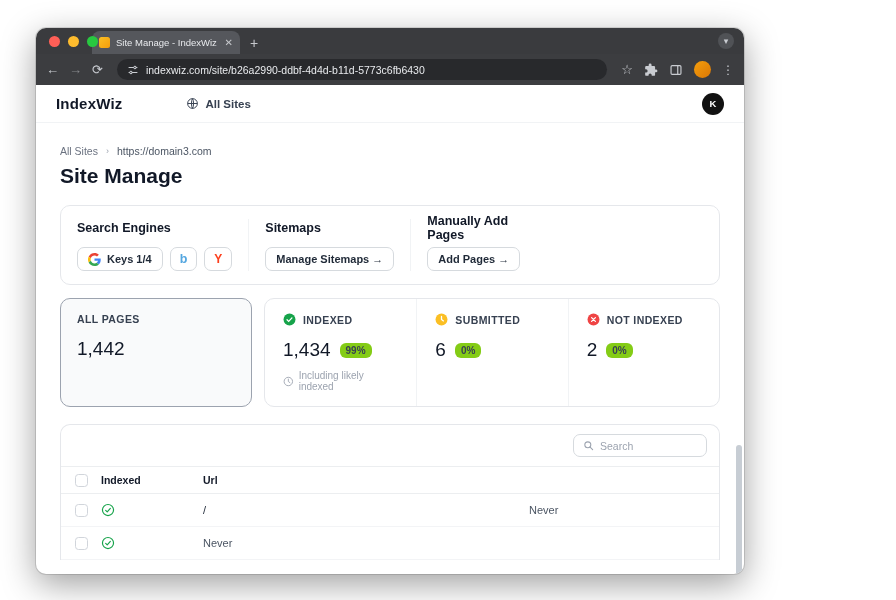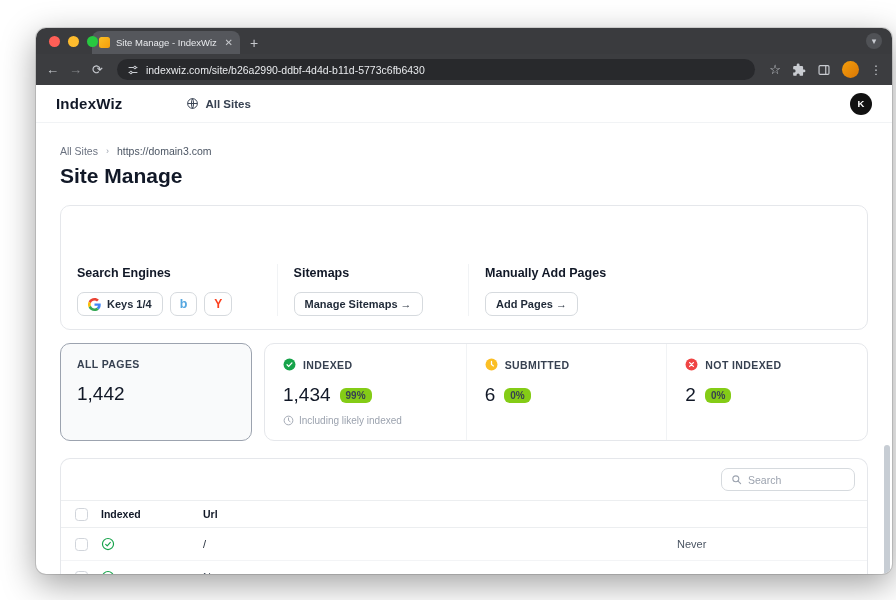--- a/index.html
+++ b/index.html
@@ -1,19 +1,19 @@
 <!DOCTYPE html>
 <html><head>
 <meta charset="utf-8">
 <style>
   * { margin:0; padding:0; box-sizing:border-box; }
   html,body { width:896px; height:600px; background:#ffffff; font-family:"Liberation Sans", sans-serif; overflow:hidden; }
   body { position:relative; }
 
-  .window { position:absolute; left:36px; top:28px; width:856px; height:546px; border-radius:10px; overflow:hidden;
+  .window { position:absolute; left:36px; top:28px; width:708px; height:546px; border-radius:10px; overflow:hidden;
             background:#ffffff; box-shadow:0 10px 34px rgba(0,0,0,.38), 0 0 0 1px rgba(0,0,0,.12); display:flex; flex-direction:column; }
 
   
   .titlebar { height:26px; background:#3a3b3e; display:flex; align-items:flex-end; position:relative; flex:none; }
   .traffic { position:absolute; left:13px; top:8px; display:flex; gap:8px; }
   .light { width:11px; height:11px; border-radius:50%; }
   .light.red{ background:#ff5f57; } .light.yellow{ background:#febc2e; } .light.green{ background:#28c840; }
   .tab { margin-left:56px; height:23px; width:148px; background:#55575c; border-radius:8px 8px 0 0; display:flex; align-items:center; gap:6px; padding:0 7px; }
   .favicon { width:11px; height:11px; border-radius:2.5px; background:linear-gradient(135deg,#fbbf24,#f59e0b); flex:none; }
   .tab-title { color:#e8eaed; font-size:9.5px; white-space:nowrap; overflow:hidden; flex:1; }
@@ -43,21 +43,21 @@
   .content { flex:1; padding:22px 24px 0 24px; position:relative; overflow:hidden; }
 
   .breadcrumb { display:flex; align-items:center; gap:8px; font-size:10.5px; color:#6b7280; }
   .breadcrumb .sep { color:#9ca3af; font-size:9px; }
   .breadcrumb .current { color:#4b5563; }
   .page-title { margin-top:7px; font-size:21px; font-weight:700; color:#111827; }
 
   
   .actions-card { margin-top:17px; border:1px solid #e5e7eb; border-radius:10px; display:grid;
                   grid-template-columns:1.07fr .95fr .98fr 1fr; padding:13px 0; }
-  .panel { padding:0 16px;margin-top:45px; }
+  .panel { padding:0 16px; }
   .panel + .panel { border-left:1px solid #f1f3f5; }
   .panel-title-row { display:flex; align-items:center; gap:8px; height:18px; }
   .panel-title { font-size:12.5px; font-weight:700; color:#111827; }
   .panel-btns { margin-top:10px; display:flex; gap:7px; }
   .btn { display:inline-flex; align-items:center; gap:6px; height:24px; padding:0 10px; background:#fff;
          border:1px solid #d6dade; border-radius:7px; font-size:11px; color:#1f2937; font-weight:600; white-space:nowrap; }
   .btn svg { width:13px; height:13px; }
   .btn.sq { padding:0 9px; }
   .letter-b { color:#55a7e0; font-weight:700; font-size:12.5px; }
   .letter-y { color:#fc3f1d; font-weight:700; font-size:12px; }

